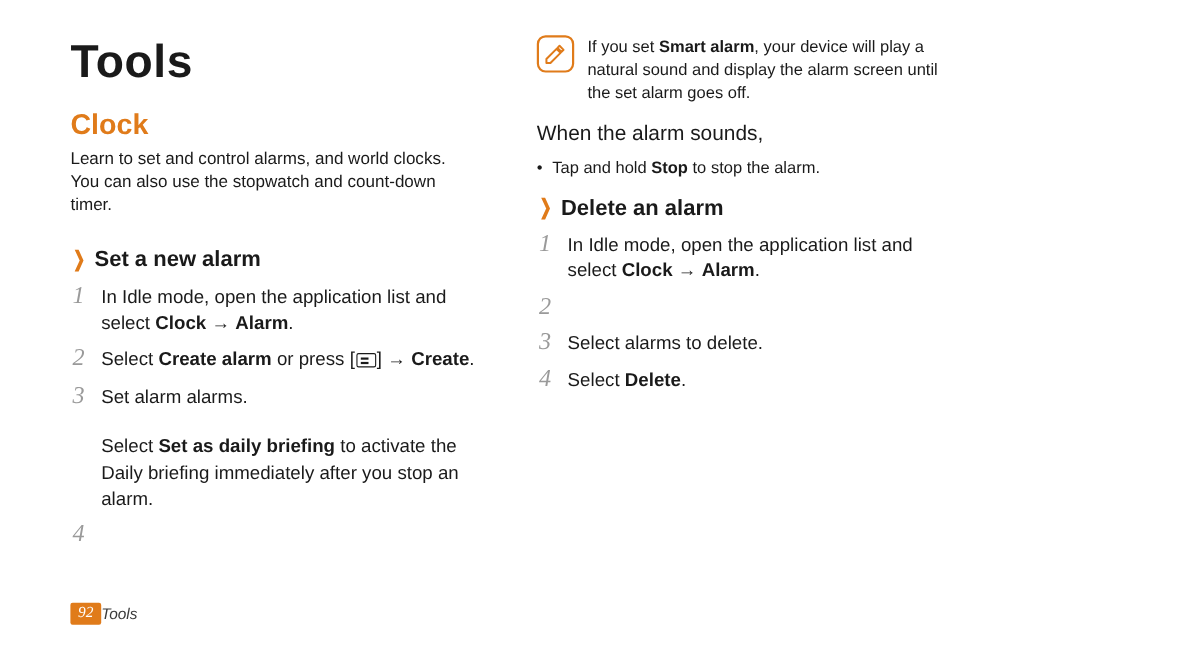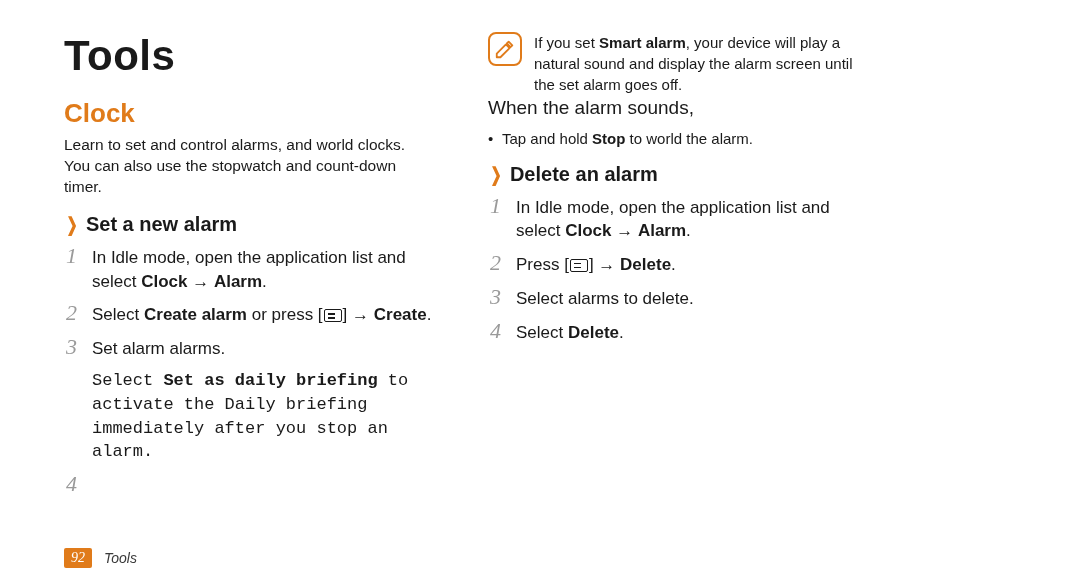--- a/index.html
+++ b/index.html
@@ -2,41 +2,41 @@
 <html><head>
   <meta charset="utf-8">
   <style>
     * { margin: 0; padding: 0; box-sizing: border-box; }
     html, body { width: 1080px; height: 586px; font-family: Arial, Helvetica, sans-serif; color: #1a1a1a; }
     .page { width: 912px; height: 586px; position: relative; padding: 32px 56px 0 64px; }
     .columns { display: flex; gap: 56px; }
     .col { flex: 1; }
     h1 { font-size: 42px; font-weight: 700; margin-bottom: 18px; letter-spacing: 0.5px; }
     h2 { color: #e07b1a; font-size: 26px; font-weight: 700; margin-bottom: 6px; }
-    .intro { font-size: 15.5px; line-height: 1.35; margin-bottom: 15px; }
+    .intro { font-size: 15.5px; line-height: 1.35; margin-bottom: 26px; }
     h3.sub { font-size: 20px; font-weight: 700; margin: 14px 0 8px 0; }
     h3.sub .chev { color: #e07b1a; font-size: 19px; margin-right: 6px; display: inline-block; transform: scaleX(0.7); font-weight: 900; }
     ol.steps { list-style: none; margin-left: 2px; }
     ol.steps > li { display: flex; margin-bottom: 8px; }
     ol.steps > li .num { font-family: Georgia, 'Times New Roman', serif; font-style: italic; font-size: 22px; color: #9a9a9a; width: 26px; flex-shrink: 0; line-height: 1.1; }
     ol.steps > li .body { font-size: 17px; line-height: 1.4; padding-top: 2px; }
-    ol.steps > li .body .extra { display: block; margin-top: 8px; font-family: Liberation Mono, monospace; }
+    ol.steps > li .body .extra { display: block; margin-top: 21px; }
     ul.bullets { list-style: none; margin: 4px 0 12px 0; }
     ul.bullets > li { font-size: 15px; line-height: 1.4; padding-left: 14px; position: relative; margin-bottom: 6px; }
     ul.bullets > li::before { content: "•"; position: absolute; left: 0; top: 0; }
-    .note-box { display: flex; gap: 12px; }
+    .note-box { display: flex; gap: 12px; margin-bottom: 14px; }
     .note-icon-wrap { width: 34px; height: 34px; border: 2.5px solid #e07b1a; border-radius: 8px; display: flex; align-items: center; justify-content: center; flex-shrink: 0; }
     .note-icon-wrap svg { width: 22px; height: 22px; }
     .note-text { font-size: 15px; line-height: 1.4; }
     .plain { font-size: 19px; line-height: 1.4; margin-bottom: 6px; }
     .menu-icon { display: inline-block; vertical-align: -2px; width: 18px; height: 13px; border: 1.2px solid #1a1a1a; border-radius: 2px; position: relative; margin: 0 1px; }
     .menu-icon::before, .menu-icon::after { content: ""; position: absolute; left: 3px; right: 6px; height: 1.2px; background: #1a1a1a; }
     .menu-icon::before { top: 3px; }
     .menu-icon::after { top: 7px; }
-    .footer { position: absolute; left: 64px; bottom: 18px; display: flex; align-items: center; gap: 12px; }
+    .footer { position: absolute; left: 64px; bottom: 18px; display: flex; align-items: center; gap: 0; }
     .footer .pn { background: #e07b1a; color: #fff; font-style: italic; font-family: Georgia, serif; font-size: 14px; padding: 2px 7px; border-radius: 2px; }
     .footer .fn { font-style: italic; font-size: 14px; color: #3a3a3a; }
     b { font-weight: 700; }
   </style>
 </head>
 <body>
 
 <div class="page">
   <div class="columns">
 
@@ -85,39 +85,36 @@
           </svg>
         </div>
         <div class="note-text">
           <span>If you set </span><b>Smart alarm</b><span>, your device will play a natural sound and display the alarm screen until the set alarm goes off.</span>
         </div>
       </div>
 
       <p class="plain">When the alarm sounds,</p>
       <ul class="bullets">
         <li>
-          <span>Tap and hold </span><b>Stop</b><span> to world the alarm.</span>
+          <span>Tap and hold </span><b>Stop</b><span> to stop the alarm.</span>
         </li>
       </ul>
 
       <h3 class="sub">
         <span class="chev">❯</span><span>Delete an alarm</span>
       </h3>
       <ol class="steps">
         <li>
           <span class="num">1</span>
           <span class="body">
             <span>In Idle mode, open the application list and select </span><b>Clock</b><span> → </span><b>Alarm</b><span>.</span>
           </span>
         </li>
         <li>
           <span class="num">2</span>
-          <span class="body">
-            <span>Press [</span><span class="menu-icon"></span><span>] → </span><b>Delete</b><span>.</span>
-          </span>
         </li>
         <li>
           <span class="num">3</span>
           <span class="body">Select alarms to delete.</span>
         </li>
         <li>
           <span class="num">4</span>
           <span class="body">
             <span>Select </span><b>Delete</b><span>.</span>
           </span>

